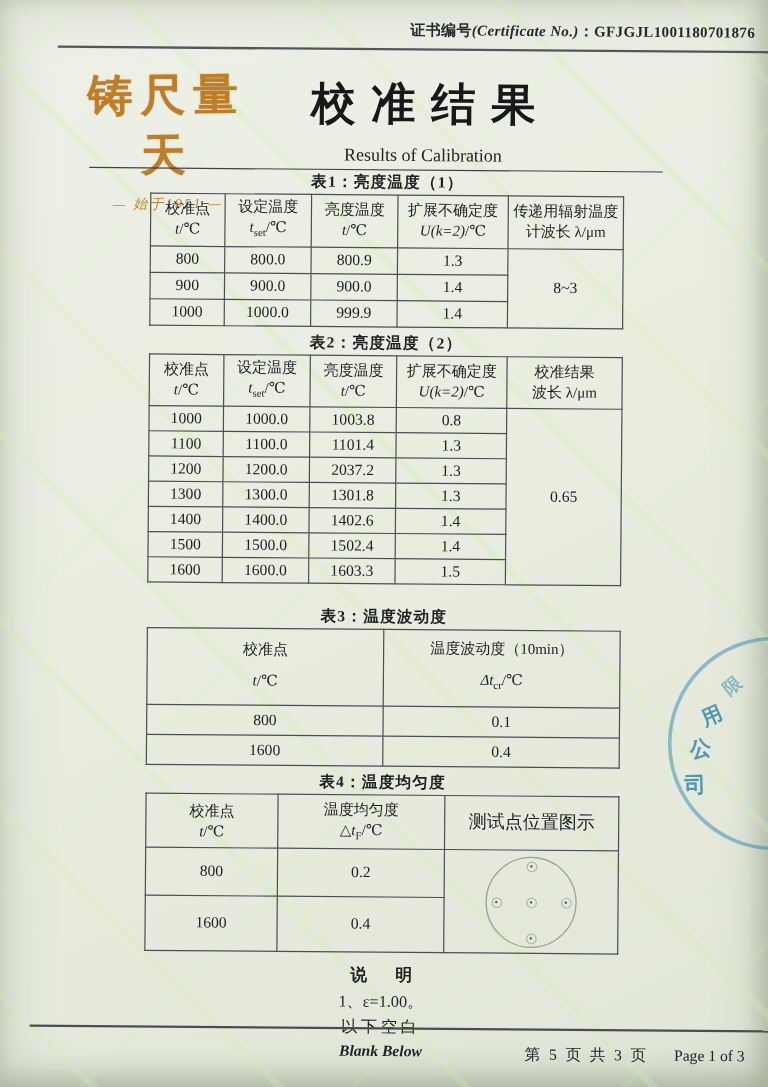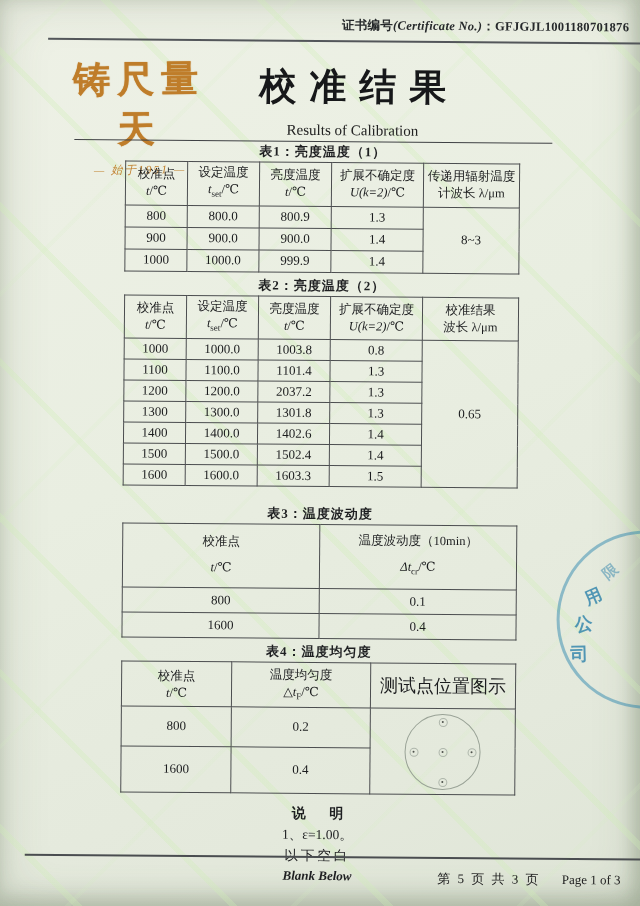--- a/index.html
+++ b/index.html
@@ -39,21 +39,21 @@
   #t1 td.d{height:21px;}
   #t2 td.d{height:20px;}
   .cap-gap{margin-top:5px;}
   .cap-gap-lg{margin-top:19px;}
   #t3 .hcell .l1{padding:7px 0 9px;}
   #t3 .hcell .l2{padding-bottom:8px;}
   #t3 td.d{height:24px;}
   #t4 .hcell .l1{padding-top:4px;}
   #t4 td.d{height:25px;}
   #t4 td.d2{height:29px;}
-  .t4h3{font-size:18px;text-align:center;}
+  .t4h3{font-size:15px;text-align:center;}
   .target{position:relative;width:74px;height:74px;margin:5px auto 4px;border:1px solid #99a296;border-radius:50%;}
   .tp{position:absolute;width:7px;height:7px;border:1px solid #aeb6ab;border-radius:50%;}
   .tp::after{content:"";position:absolute;left:2px;top:2px;width:2px;height:2px;border-radius:50%;background:#4e524c;}
   .tp.c{left:33px;top:33px;} .tp.n{left:33px;top:3px;} .tp.s{left:33px;top:63px;} .tp.w{left:4px;top:33px;} .tp.e{left:62px;top:33px;}
 
   
   .notes{margin-top:9px;text-align:center;color:#1e1f21;}
   .notes .nh{font-size:14px;font-weight:600;letter-spacing:10px;text-indent:10px;line-height:21px;}
   .notes .n1{font-size:13.5px;line-height:21px;}
   .notes .n2{font-size:13.5px;letter-spacing:3px;line-height:21px;}

